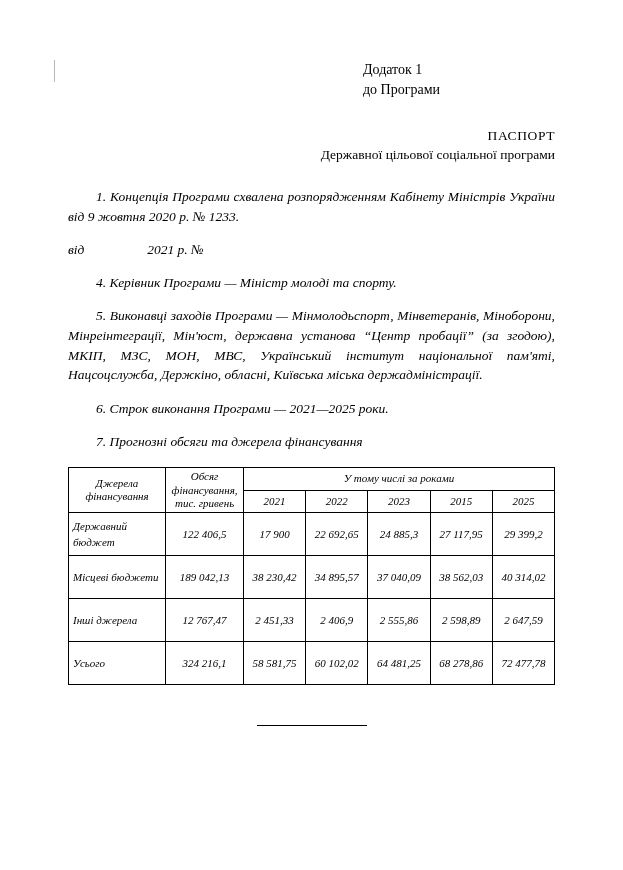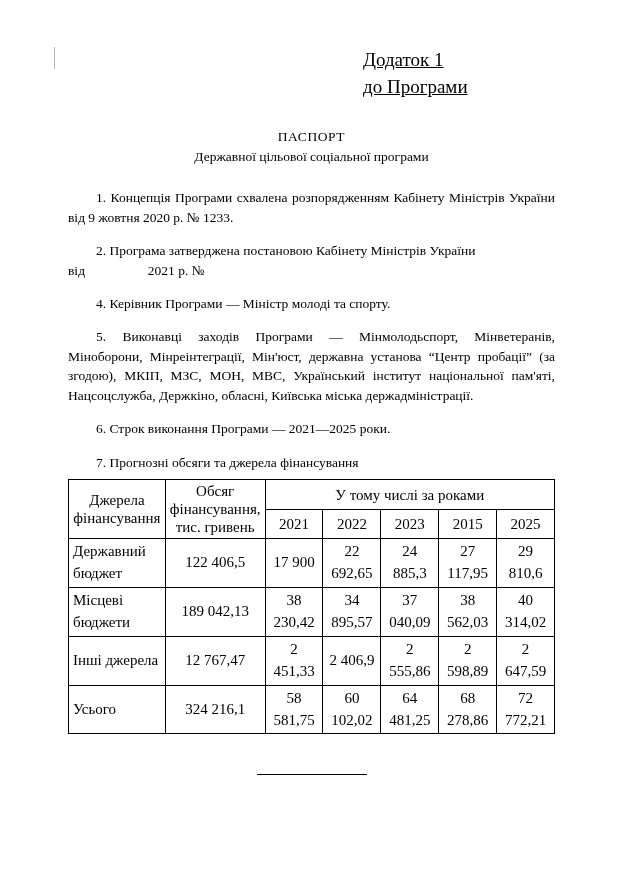--- a/index.html
+++ b/index.html
@@ -24,59 +24,59 @@
   }
   .left-tick {
     position: absolute;
     left: 54px;
     top: 0;
     width: 1px;
     height: 22px;
     background: #b8b8b8;
   }
   .appendix {
-    margin-top: 47px;
+    margin-top: 60px;
     margin-left: 295px;
-    font-size: 19px;
+    font-size: 14px;
     line-height: 1.42;
-    text-decoration: underline;
   }
   .title-block {
     margin-top: 26px;
-    text-align: center;
+    text-align: right;
     font-size: 13.5px;
     line-height: 1.45;
   }
   .title-main {
     letter-spacing: 0.6px;
   }
   .body-text {
     margin-top: 22px;
     font-size: 13.5px;
     line-height: 1.46;
     text-align: justify;
+    font-style: italic;
   }
   .para {
     text-indent: 28px;
     margin-bottom: 7px;
     text-align: justify;
   }
   .para-2-line2 {
     display: block;
     text-indent: 0;
   }
   .spacer-dots {
     display: inline-block;
     width: 56px;
   }
   table.finance {
-    margin-top: 7px;
+    margin-top: 16px;
     border-collapse: collapse;
     width: 100%;
-    font-size: 15px;
+    font-size: 11px;
   }
   table.finance th,
   table.finance td {
     border: 1px solid #000;
     padding: 2px 4px;
     vertical-align: middle;
   }
   table.finance thead th {
     text-align: center;
     font-weight: normal;
@@ -115,21 +115,20 @@
   <div class="title-block">
     <div class="title-main">ПАСПОРТ</div>
     <div>Державної цільової соціальної програми</div>
   </div>
 
   <div class="body-text">
 
     <p class="para">1. Концепція Програми схвалена розпорядженням Кабінету Міністрів України від 9 жовтня 2020 р. № 1233.</p>
 
     <p class="para">
-      <span>2. Програма затверджена постановою Кабінету Міністрів України</span>
       <span class="para-2-line2">
         <span>від</span>
         <span class="spacer-dots"></span>
         <span>2021 р. №</span>
         <span class="spacer-dots"></span>
       </span>
     </p>
 
 
     <p class="para">4. Керівник Програми — Міністр молоді та спорту.</p>
@@ -156,21 +155,21 @@
         </tr>
       </thead>
       <tbody>
         <tr>
           <td class="src">Державний бюджет</td>
           <td class="num">122 406,5</td>
           <td class="num">17 900</td>
           <td class="num">22 692,65</td>
           <td class="num">24 885,3</td>
           <td class="num">27 117,95</td>
-          <td class="num">29 810,6</td>
+          <td class="num">29 399,2</td>
         </tr>
         <tr>
           <td class="src">Місцеві бюджети</td>
           <td class="num">189 042,13</td>
           <td class="num">38 230,42</td>
           <td class="num">34 895,57</td>
           <td class="num">37 040,09</td>
           <td class="num">38 562,03</td>
           <td class="num">40 314,02</td>
         </tr>
@@ -183,21 +182,21 @@
           <td class="num">2 598,89</td>
           <td class="num">2 647,59</td>
         </tr>
         <tr>
           <td class="src">Усього</td>
           <td class="num">324 216,1</td>
           <td class="num">58 581,75</td>
           <td class="num">60 102,02</td>
           <td class="num">64 481,25</td>
           <td class="num">68 278,86</td>
-          <td class="num">72 772,21</td>
+          <td class="num">72 477,78</td>
         </tr>
       </tbody>
     </table>
 
     <div class="hr-bottom"></div>
 
   </div>
 </div>
 
 </body></html>

